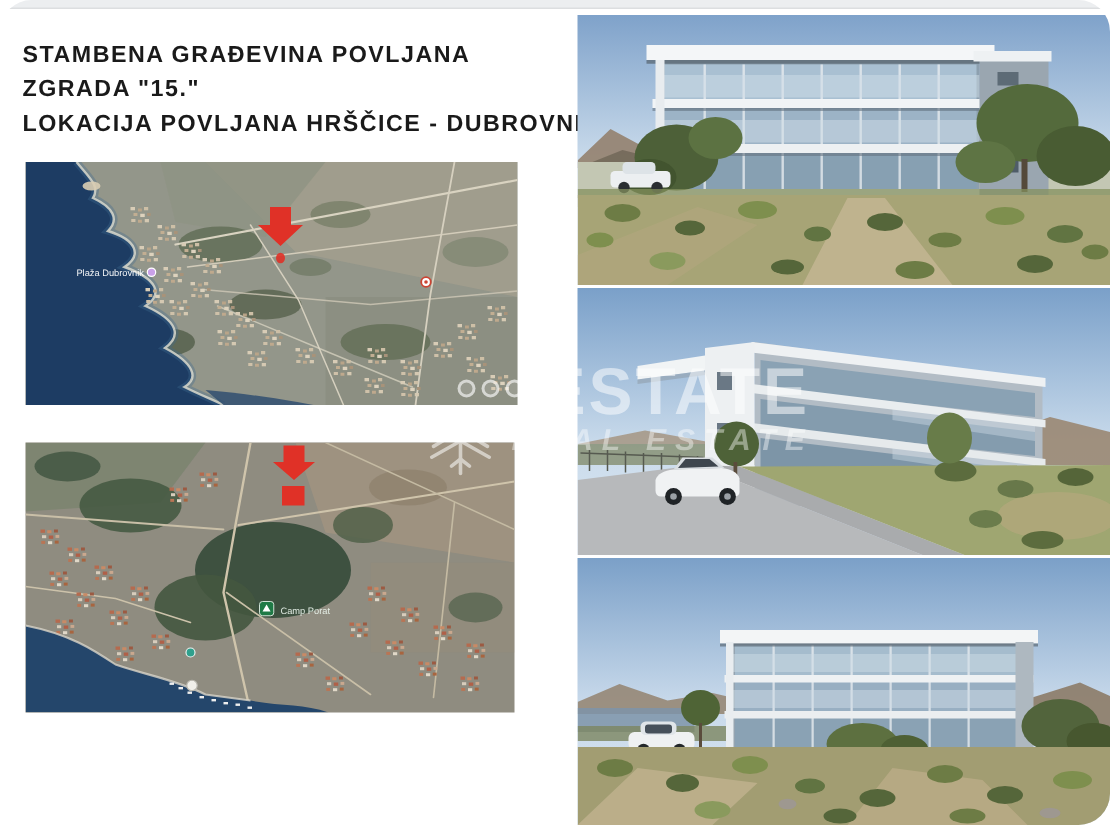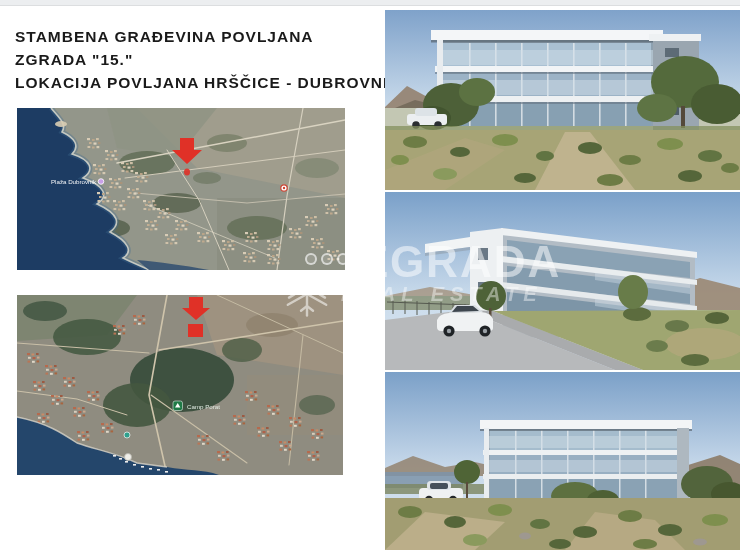--- a/index.html
+++ b/index.html
@@ -1,17 +1,17 @@
 <!DOCTYPE html>
 <html><head>
 <meta charset="utf-8">
 <style>
   html,body{margin:0;padding:0;background:#ffffff;}
   .canvas{position:relative;width:740px;height:550px;background:#ffffff;overflow:hidden;
-          font-family:"Liberation Sans",sans-serif;}
+          font-family:"Liberation Sans",sans-serif;border-radius:21px;}
   .top-strip{position:absolute;left:0;top:0;width:740px;height:5px;background:#eceef0;
              border-bottom:1px solid #dcdee0;}
   .title-block{position:absolute;left:15px;top:25px;color:#1a1a1a;font-weight:bold;
                font-size:15.5px;line-height:23px;letter-spacing:1px;white-space:nowrap;}
   .panel{position:absolute;overflow:hidden;}
   .map1{left:17px;top:108px;width:328px;height:162px;background:#93968a;}
   .map2{left:17px;top:295px;width:326px;height:180px;background:#8f8c80;}
   .render{left:385px;width:355px;}
   .render1{top:10px;height:180px;background:linear-gradient(#7fa2ca,#c7d9ea 52%,#dce7f1 62%,#dde8f1);}
   .render2{top:192px;height:178px;background:linear-gradient(#7aa0c9,#cbdcec 60%,#d9e5f0);}
@@ -458,17 +458,17 @@
       <g stroke="#ffffff" stroke-width="2" fill="none" stroke-linecap="round">
         <path d="M20,2 V38"></path>
         <path d="M4,11 L36,29"></path>
         <path d="M4,29 L36,11"></path>
         <path d="M15,6 L20,10 L25,6"></path>
         <path d="M15,34 L20,30 L25,34"></path>
         <path d="M5,17 L10,20 L5,23"></path>
         <path d="M35,17 L30,20 L35,23"></path>
       </g>
     </svg>
-    <div class="wm-brand">ZGRADA</div>
+    <div class="wm-brand">ESTATE</div>
     <div class="wm-tagline">REAL ESTATE</div>
   </div>
 
 </div>
 
 </body></html>

